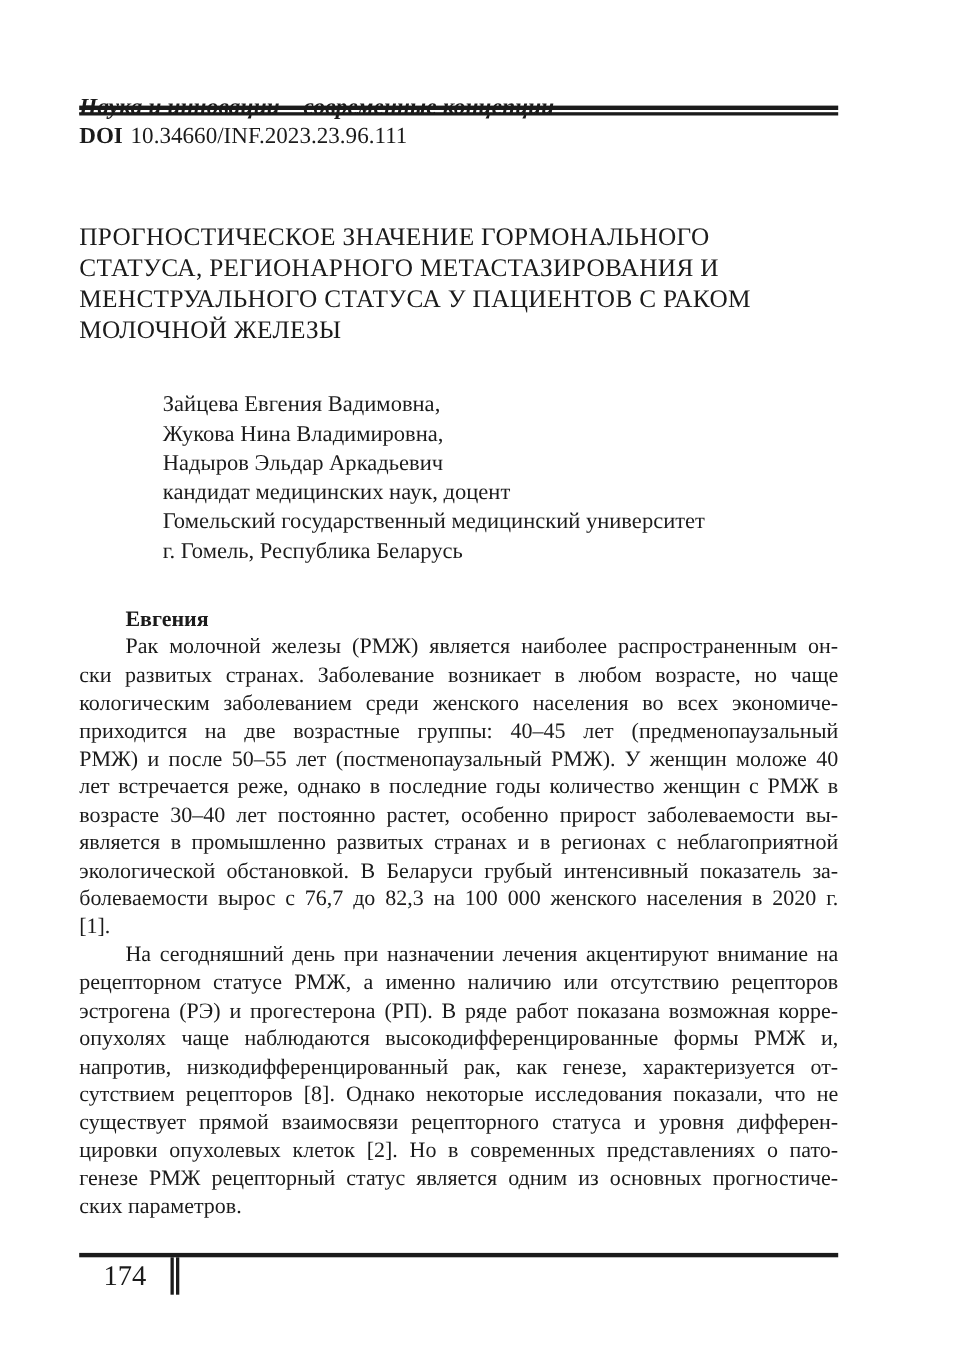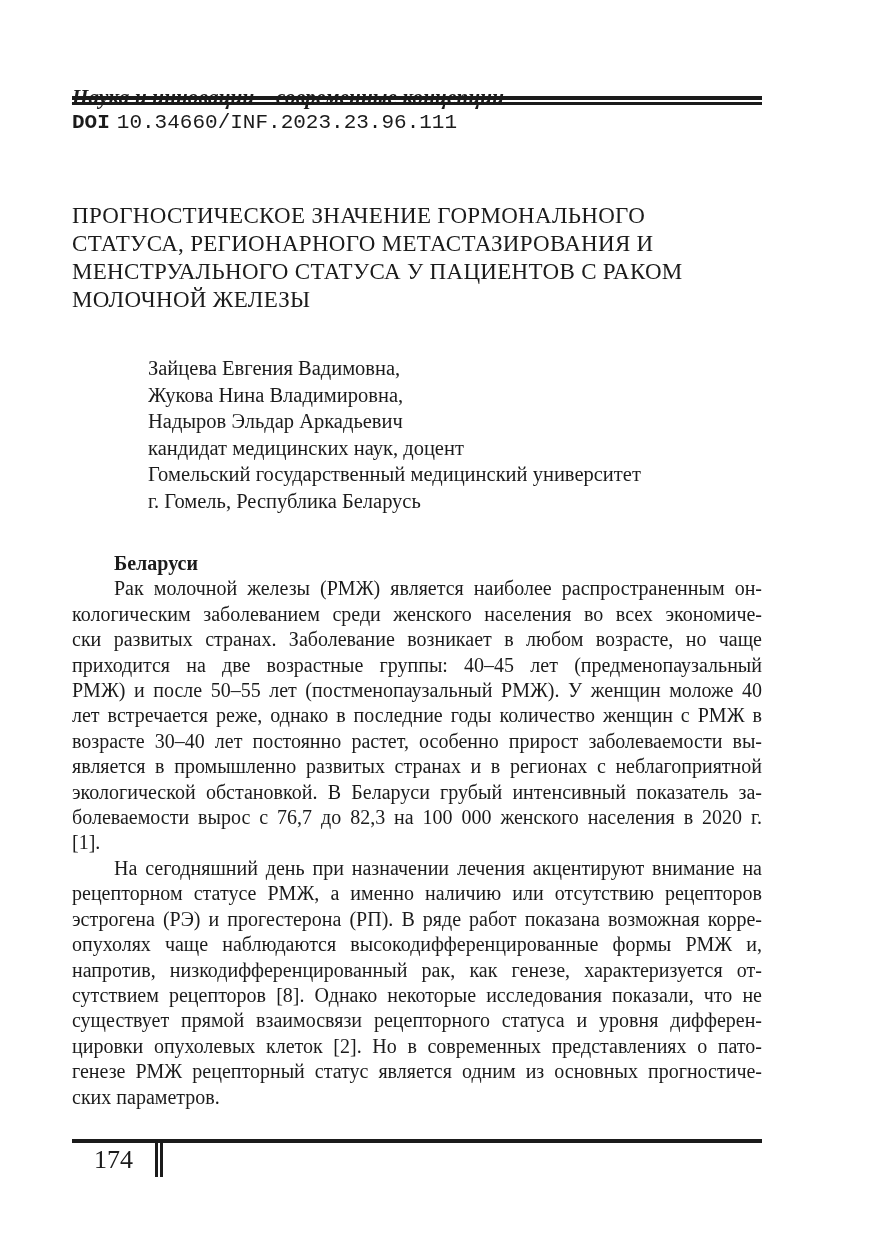--- a/index.html
+++ b/index.html
@@ -19,21 +19,21 @@
     letter-spacing: 0.2px; white-space: nowrap; margin-top: 24px;
   }
   .double-rule {
     position: absolute; left: 72px; top: 96px; width: 690px;
     height: 2px;
     border-top: 4px solid #1b1b1b;
     border-bottom: 3px solid #1b1b1b;
   }
   .doi-line {
     position: absolute; left: 72px; top: 111px;
-    font-size: 21px; white-space: nowrap; font-family: Liberation Mono, monospace;
+    font-size: 21px; white-space: nowrap;
   }
   .doi-label { font-weight: bold; margin-right: 7px; }
 
   .article-title {
     position: absolute; left: 72px; top: 202px; width: 690px;
     font-size: 23px; font-weight: normal; line-height: 28px;
     text-align: left; letter-spacing: 0.3px;
   }
 
   .authors-block {
@@ -94,25 +94,25 @@
         <div class="tline tline-last">Надыров Эльдар Аркадьевич</div>
       </div>
     <div class="affiliation">
         <div class="tline">кандидат медицинских наук, доцент</div>
         <div class="tline">Гомельский государственный медицинский университет</div>
         <div class="tline tline-last">г. Гомель, Республика Беларусь</div>
       </div>
   </div>
 
   <div class="intro">
-    <div class="section-heading">Беларуси</div>
+    <div class="section-heading">Евгения</div>
     <div class="paragraph">
         <div class="tline">Рак молочной железы (РМЖ) является наиболее распространенным он-</div>
+        <div class="tline">ски развитых странах. Заболевание возникает в любом возрасте, но чаще</div>
         <div class="tline">кологическим заболеванием среди женского населения во всех экономиче-</div>
-        <div class="tline">ски развитых странах. Заболевание возникает в любом возрасте, но чаще</div>
         <div class="tline">приходится на две возрастные группы: 40–45 лет (предменопаузальный</div>
         <div class="tline">РМЖ) и после 50–55 лет (постменопаузальный РМЖ). У женщин моложе 40</div>
         <div class="tline">лет встречается реже, однако в последние годы количество женщин с РМЖ в</div>
         <div class="tline">возрасте 30–40 лет постоянно растет, особенно прирост заболеваемости вы-</div>
         <div class="tline">является в промышленно развитых странах и в регионах с неблагоприятной</div>
         <div class="tline">экологической обстановкой. В Беларуси грубый интенсивный показатель за-</div>
         <div class="tline">болеваемости вырос с 76,7 до 82,3 на 100 000 женского населения в 2020 г.</div>
         <div class="tline tline-last">[1].</div>
       </div>
     <div class="paragraph">

